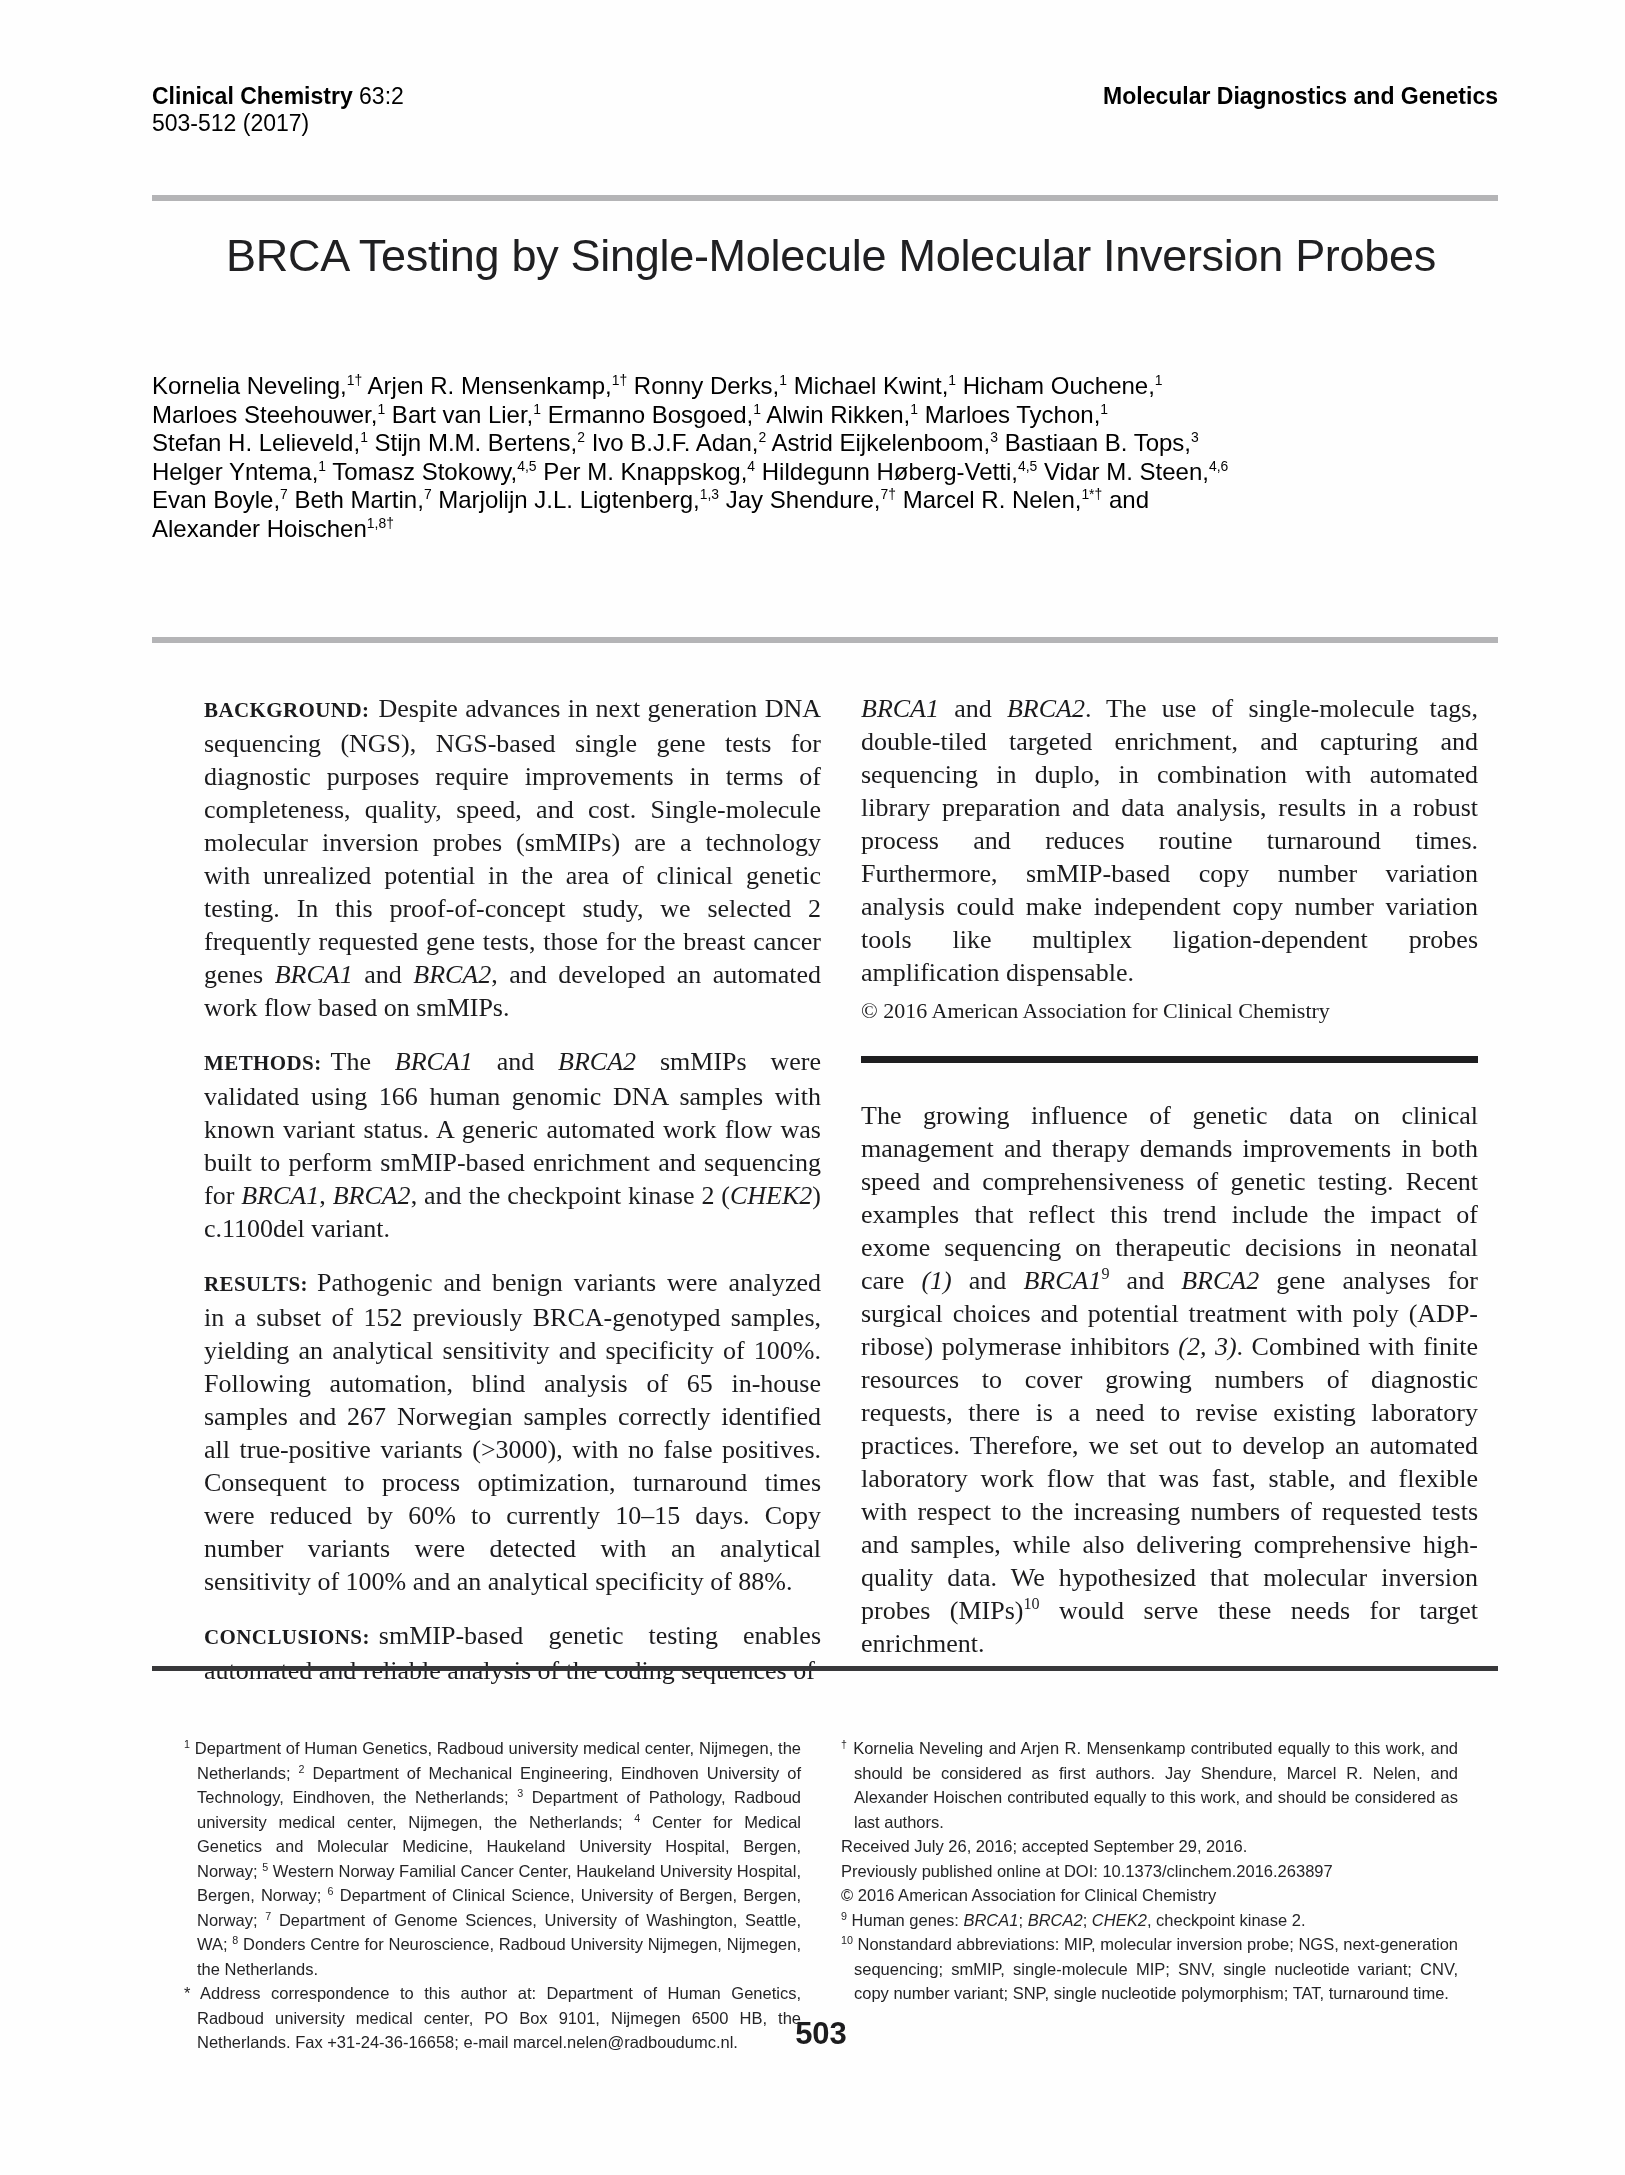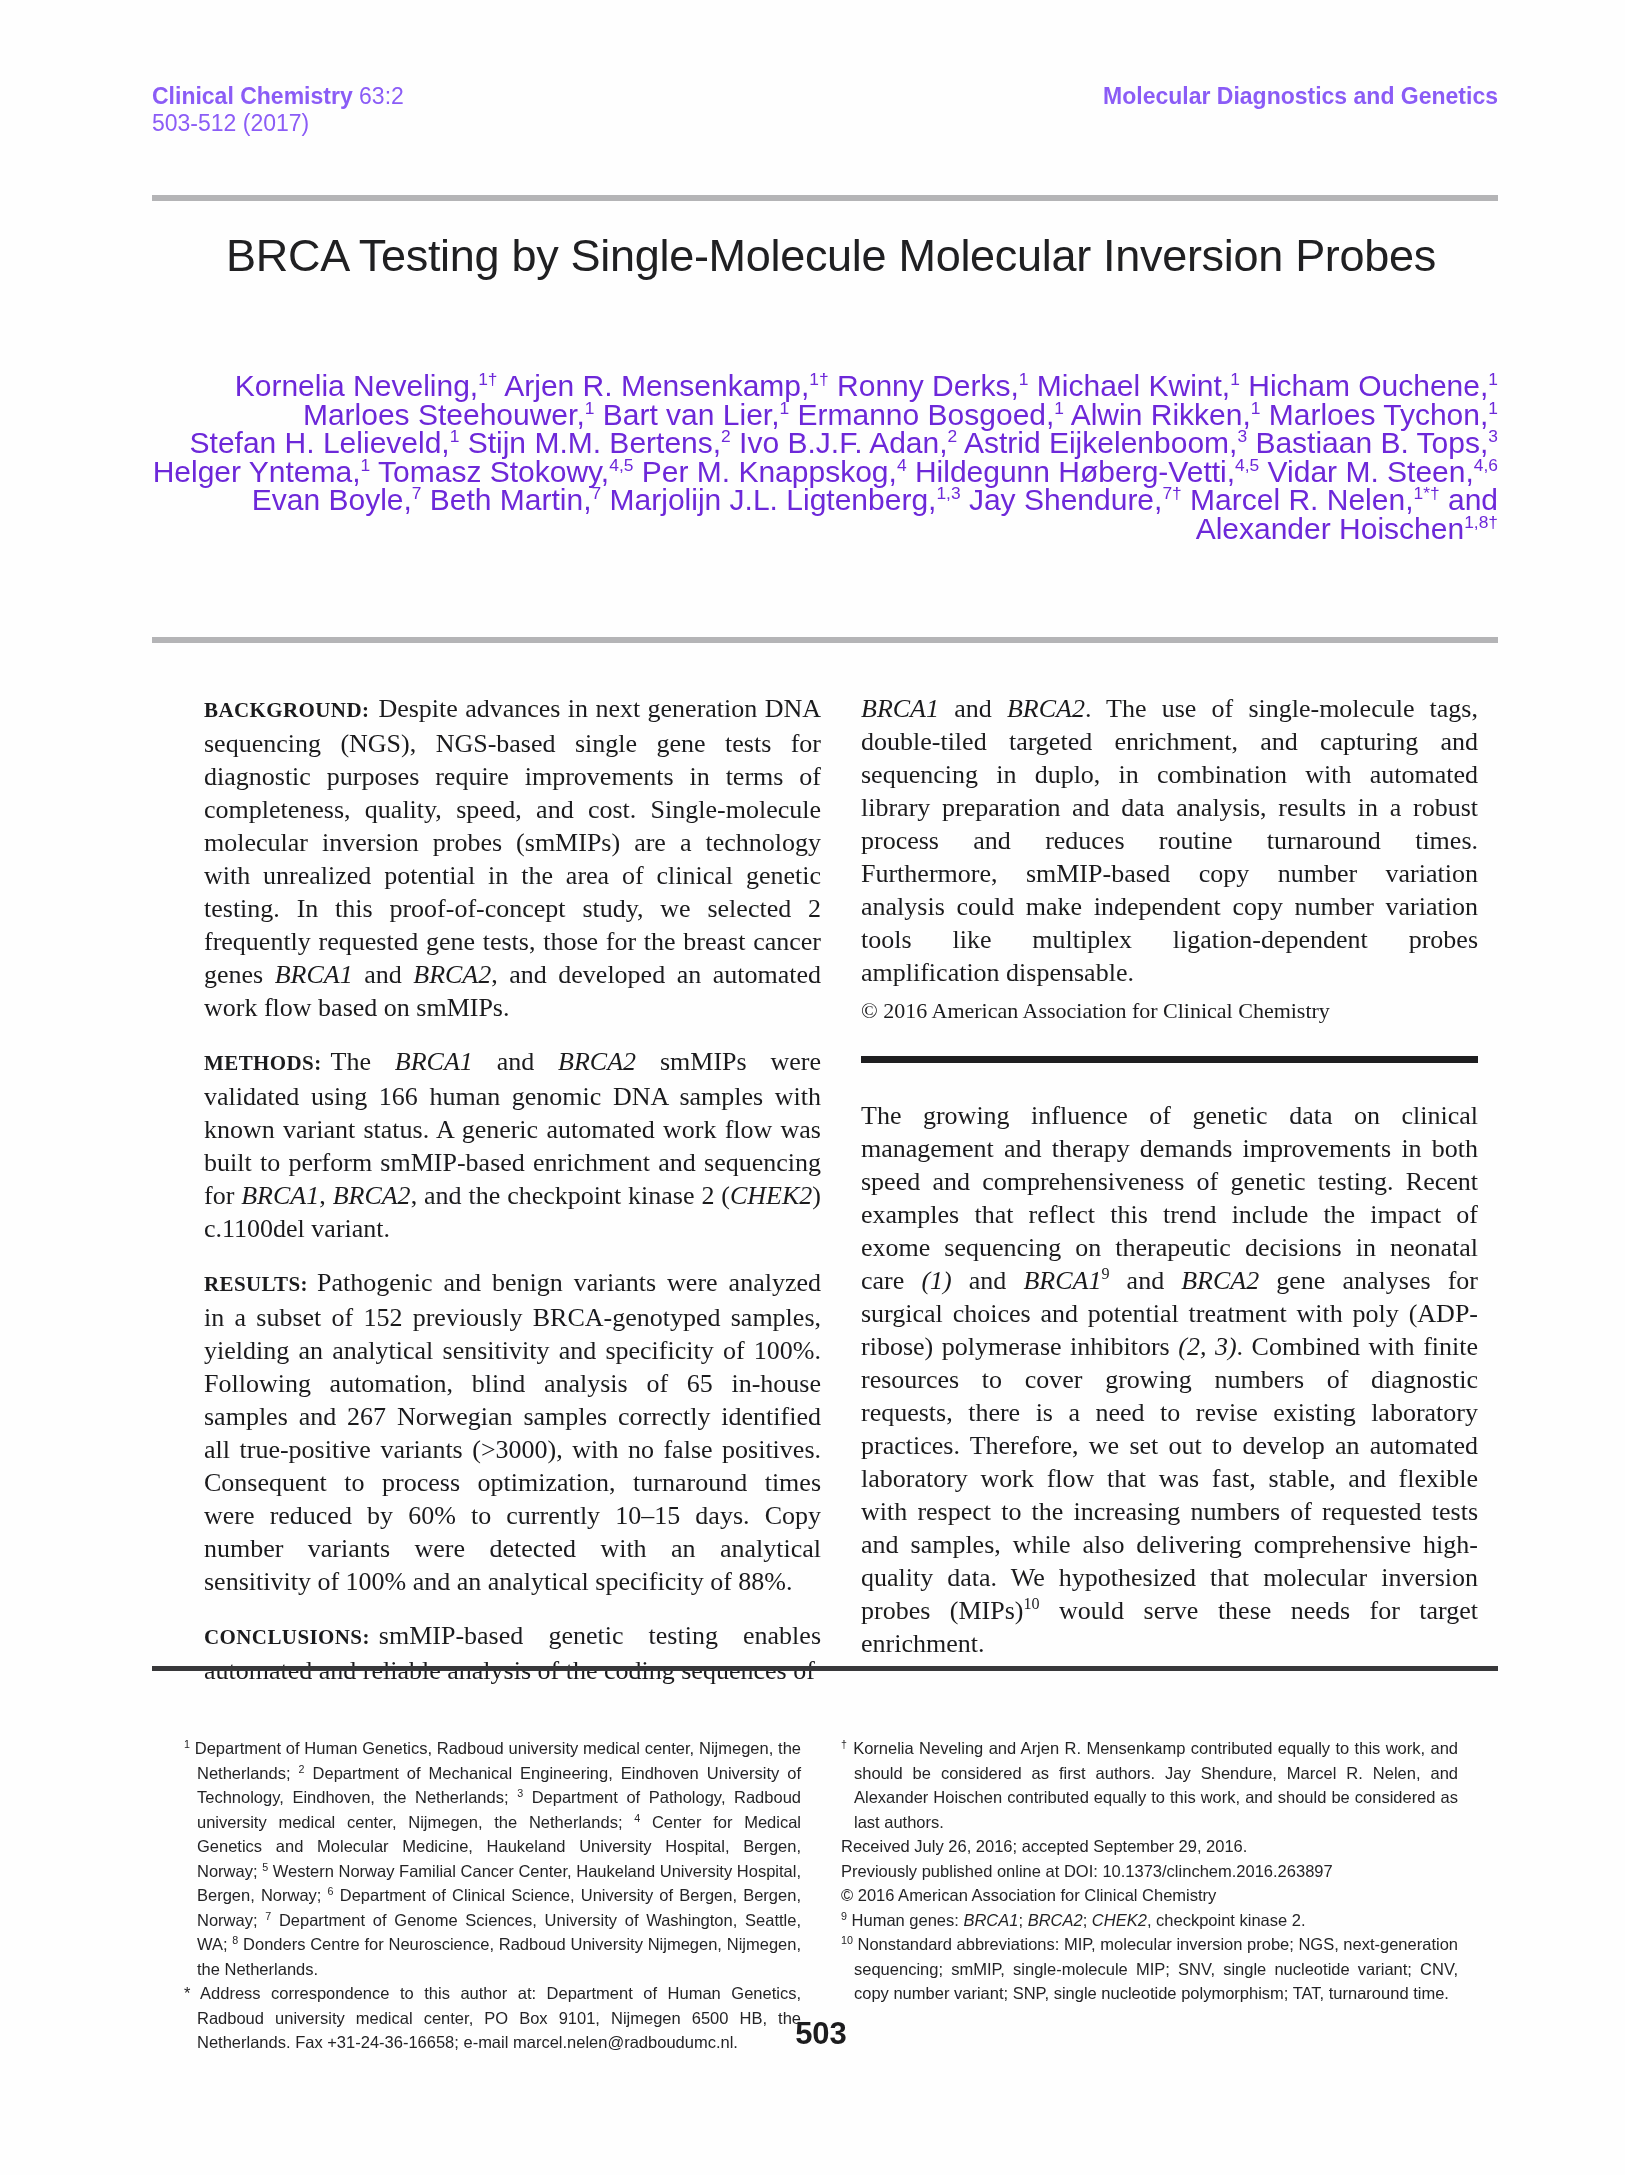--- a/index.html
+++ b/index.html
@@ -9,40 +9,40 @@
     height: 2175px;
     background: #fefefe;
     color: #1d1d1f;
     font-family: "Liberation Sans", sans-serif;
     overflow: hidden;
   }
   
   .masthead {
     position: absolute; top: 83px; left: 152px; width: 1346px;
     display: flex; justify-content: space-between; align-items: flex-start;
-    font-size: 23px; line-height: 27px; color: #8b5cf6;
+    font-size: 23px; line-height: 27px; color: #000000;
   }
   .mast-left .j-name { font-weight: bold; }
   .mast-right { font-weight: bold; }
   .rule { position: absolute; left: 152px; width: 1346px; }
   .rule-gray { height: 6px; background: #b4b4b6; }
   .rule-top { top: 195px; }
   .rule-authors { top: 637px; }
   .rule-foot { top: 1666px; height: 5px; background: #38383a; }
   
   .article-title {
     position: absolute; top: 222px; left: 152px; width: 1346px;
     margin: 6px; text-align: center;
     font-size: 45px; line-height: 55px; font-weight: 400;
     letter-spacing: -0.3px; color: #202022;
   }
   .article-title .inner { display: inline-block; max-width: 1280px; }
   .authors {
     position: absolute; top: 372px; left: 152px; width: 1346px;
-    text-align: right; font-size: 30px; line-height: 28.5px; color: #6d28d9;
+    text-align: left; font-size: 24px; line-height: 28.5px; color: #000000;
   }
   .authors sup { font-size: 0.58em; }
   
   .columns {
     position: absolute; top: 692px; left: 184px; width: 1274px;
     display: flex; gap: 40px; margin-left: 20px;
   }
   .col {
     width: 617px;
     font-family: "Liberation Serif", serif;

